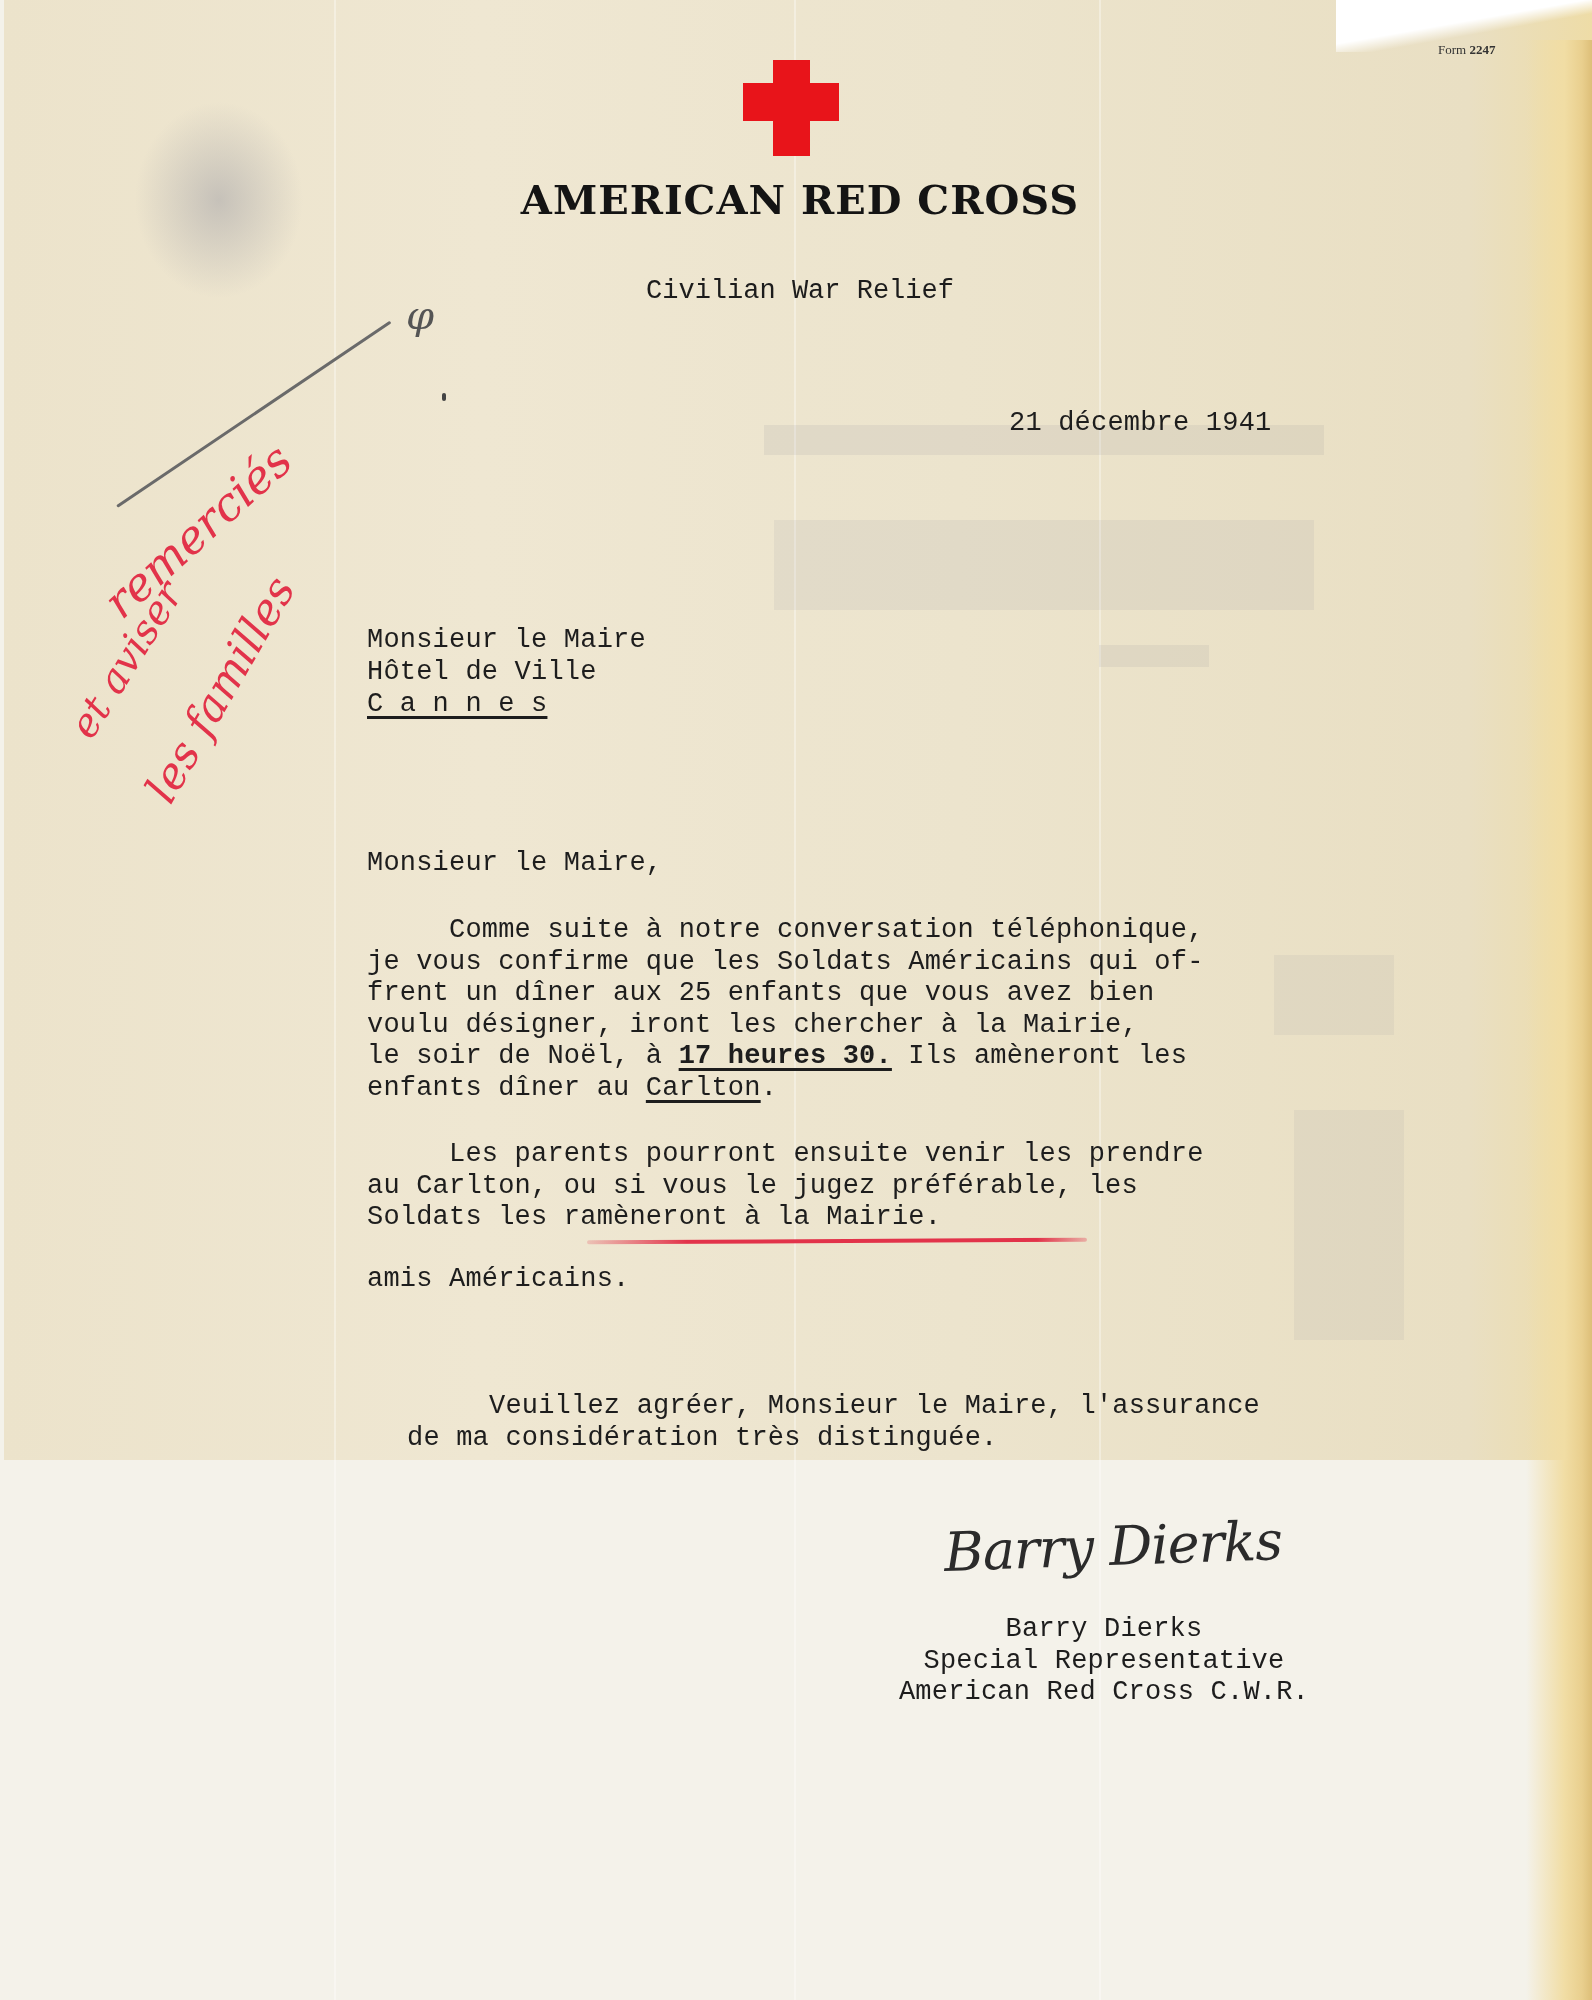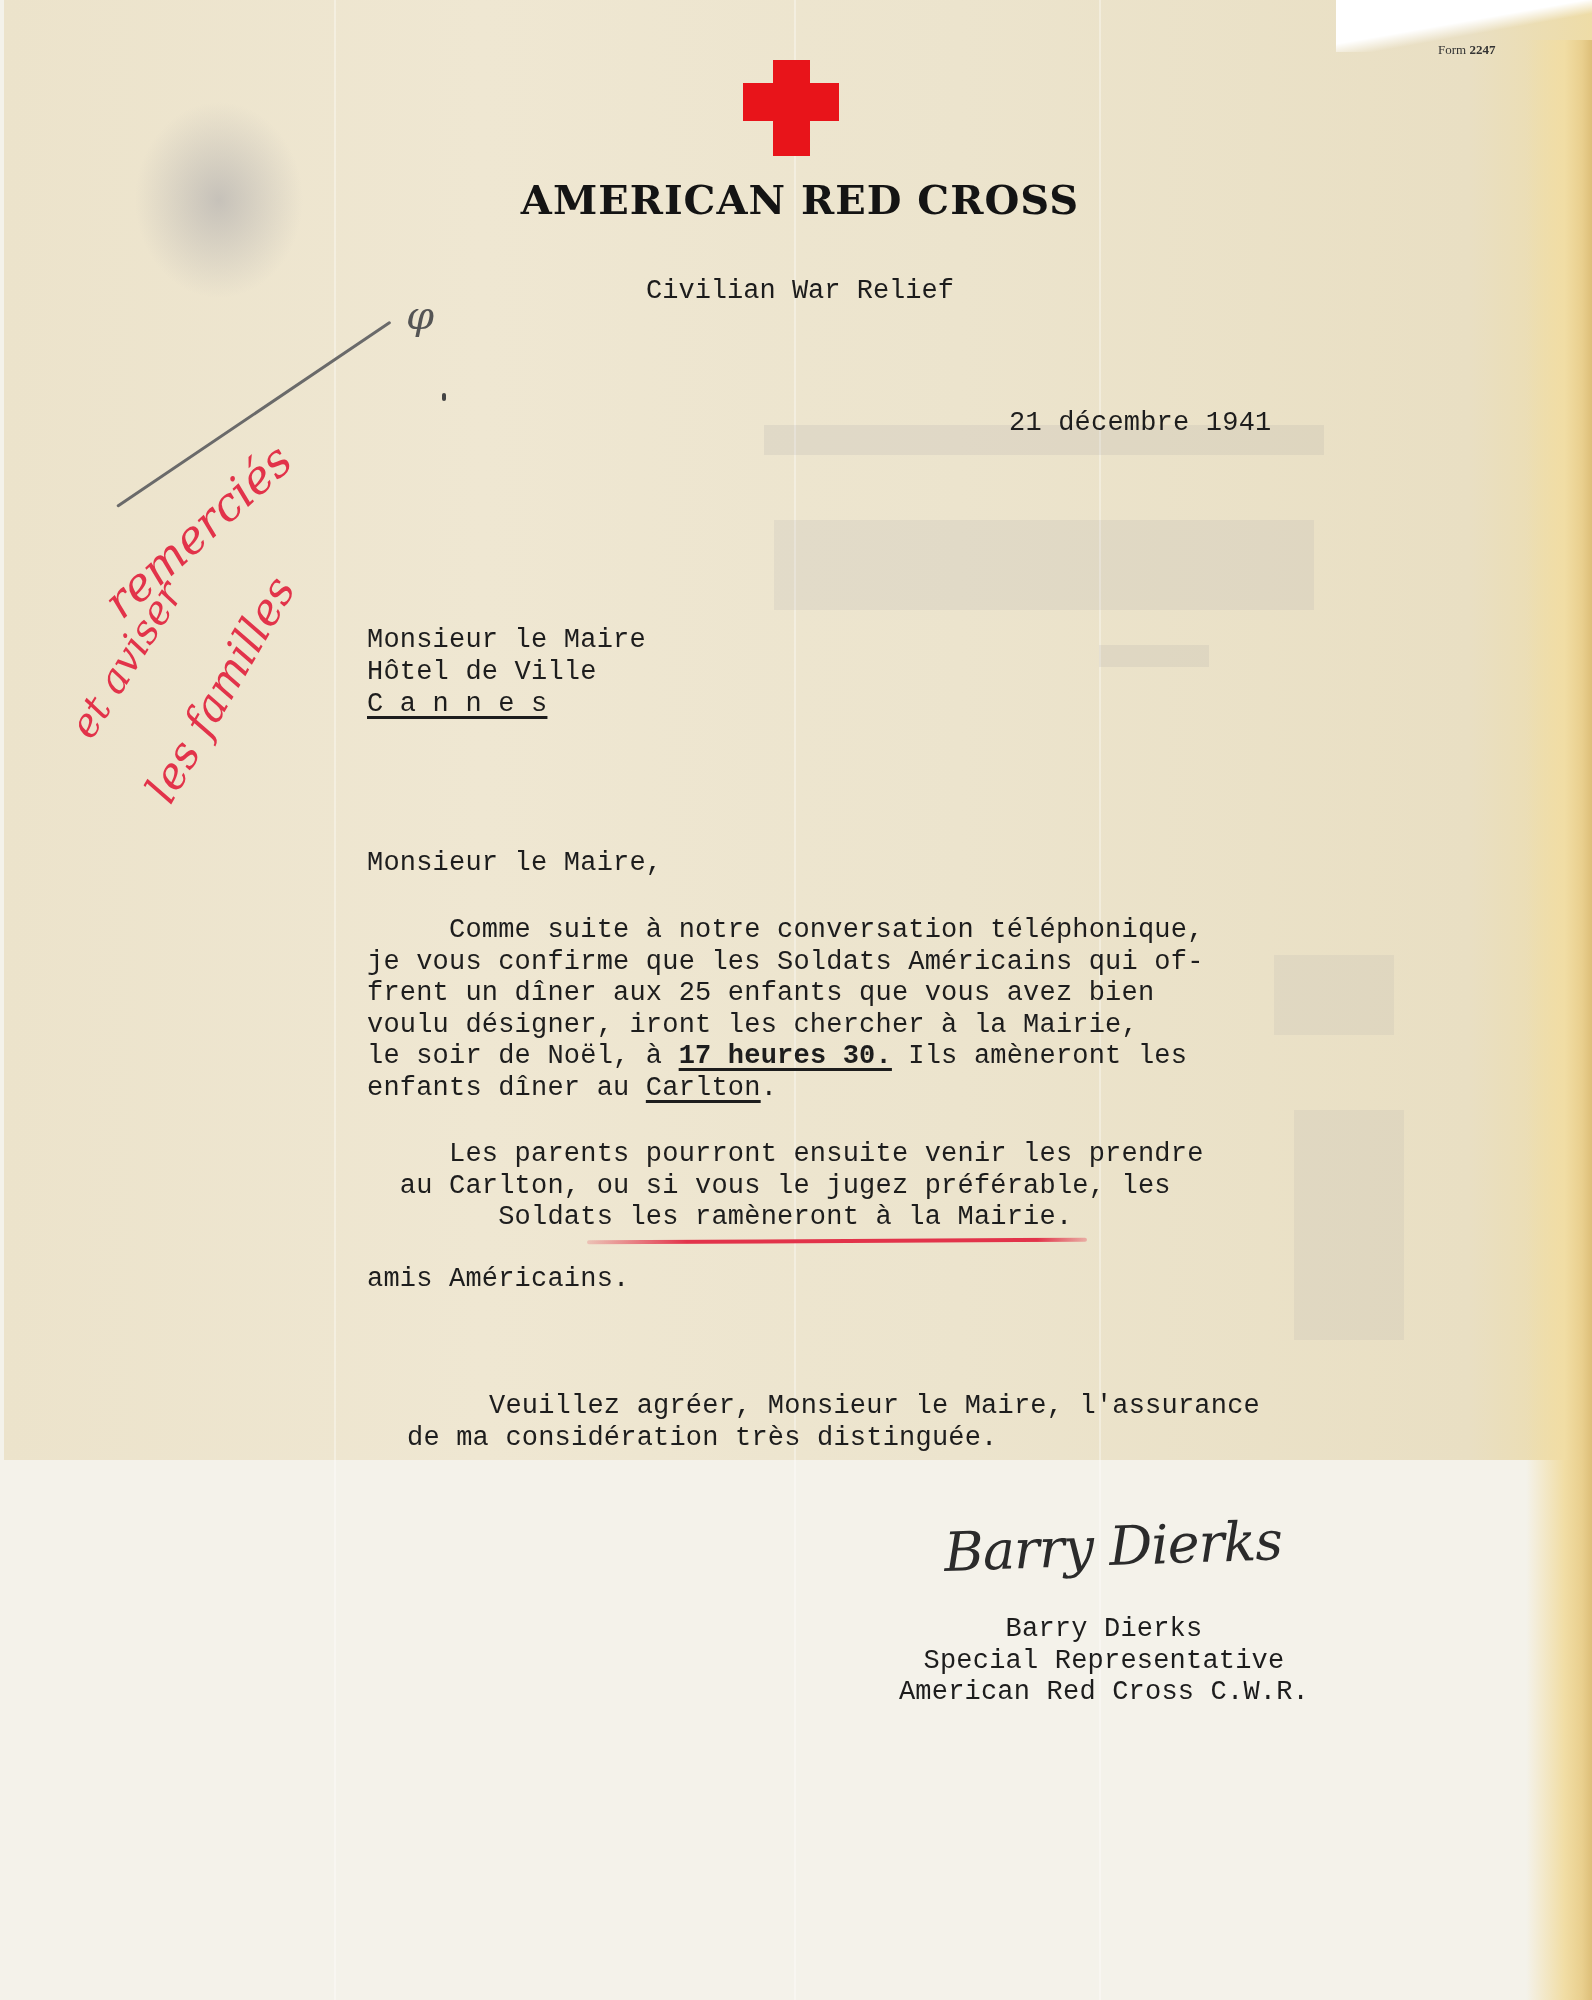--- a/index.html
+++ b/index.html
@@ -45,21 +45,21 @@
       position: absolute; left: 0; width: 1592px; top: 276px; text-align: center;
       font-size: 27px; color: #1c1c1c;
     }
     .typed { position: absolute; font-size: 27px; color: #1d1d1d; white-space: pre; line-height: 31.5px; letter-spacing: 0.2px; }
     .u { text-decoration: underline; text-decoration-thickness: 3px; text-underline-offset: 5px; }
     .date { left: 1005px; top: 408px; }
     .addr { left: 363px; top: 624px; line-height: 32px; }
     .salute { left: 363px; top: 848px; }
     .para { left: 363px; }
     .p1 { top: 915px; }
-    .p2 { top: 1139px; text-align: center; }
+    .p2 { top: 1139px; }
     .p3 { top: 1264px; }
     .p4 { top: 1391px; margin-left: 40px; }
     .sig-block { left: 865px; top: 1614px; text-align: center; width: 470px; }
     .signature {
       position: absolute; left: 940px; top: 1515px;
       font-family: "DejaVu Serif", serif; font-style: italic; font-size: 54px; color: #2b2b2b;
       transform: rotate(-2deg); letter-spacing: -1px;
     }
     .annot {
       position: absolute; color: #e2334a; font-family: "DejaVu Serif", serif; font-style: italic;

